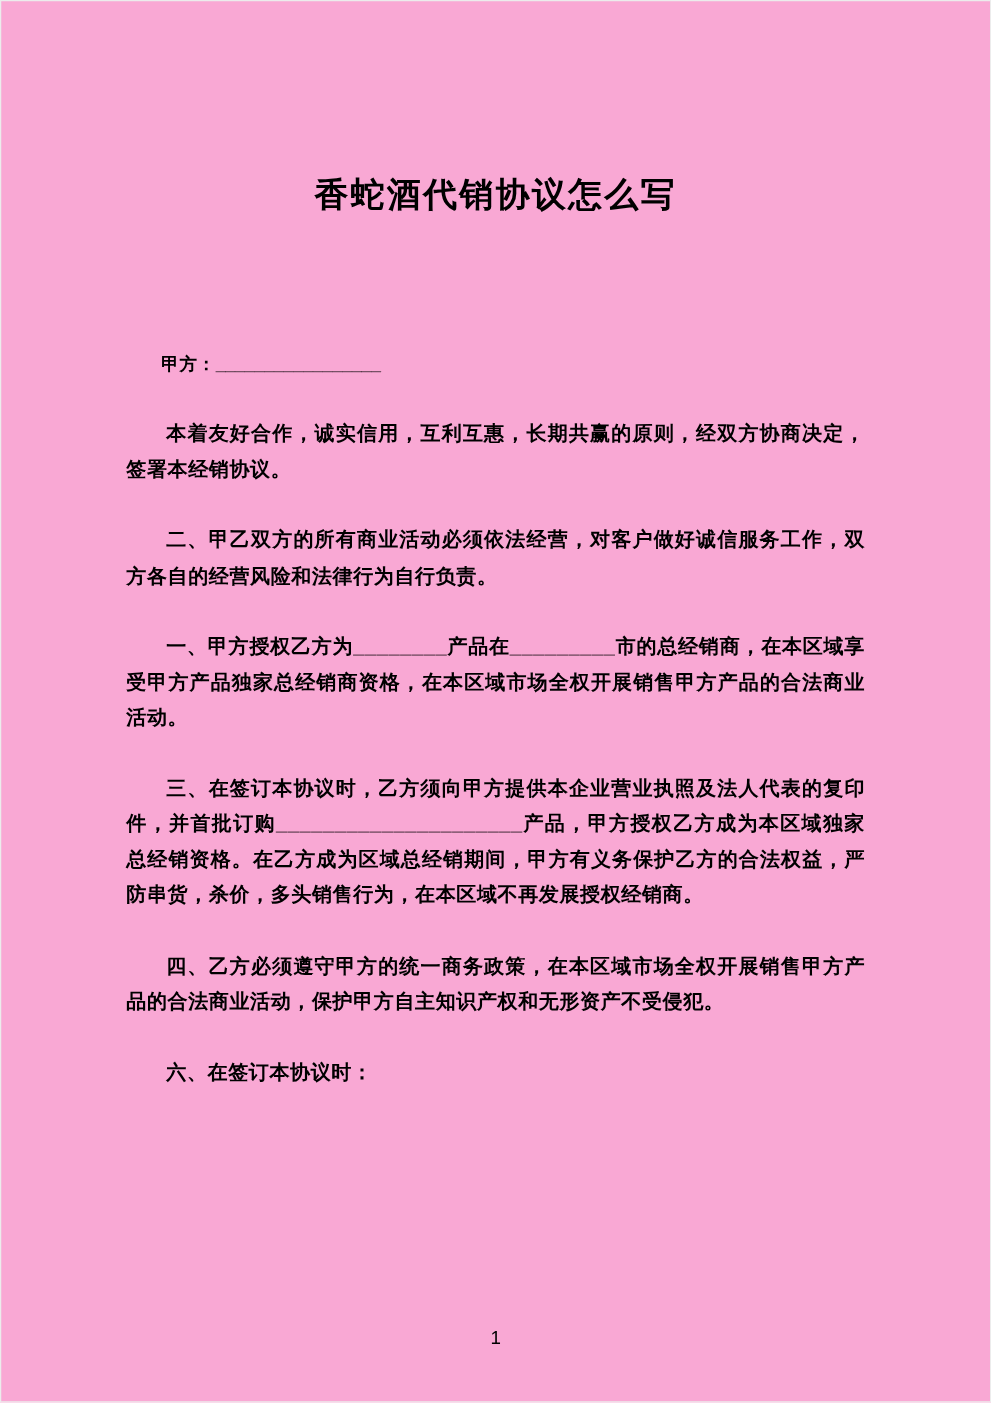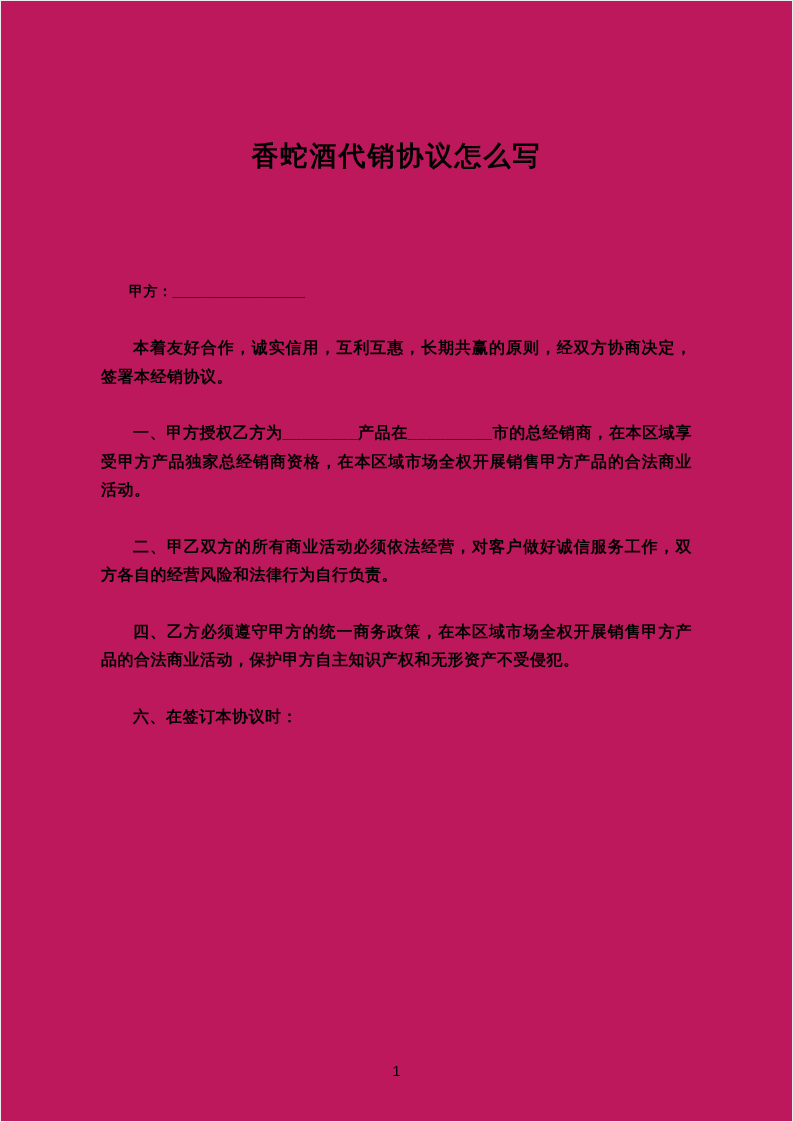--- a/index.html
+++ b/index.html
@@ -5,21 +5,21 @@
   html, body {
     margin: 0;
     padding: 0;
     background: #ffffff;
   }
   .page {
     position: relative;
     width: 793px;
     height: 1122px;
     box-sizing: border-box;
-    background: #be185d;
+    background: #f9a8d4;
     border: 1px solid #ececec;
     padding: 138px 100px 0 100px;
     font-family: "Liberation Sans", "DejaVu Sans", sans-serif;
     color: #000000;
     overflow: hidden;
   }
   .doc-title {
     margin: 0 0 104px 0;
     text-align: center;
     font-size: 27px;
@@ -64,24 +64,25 @@
 
 <div class="page">
 
   <h1 class="doc-title">香蛇酒代销协议怎么写</h1>
 
   <p class="field-line"><span>甲方：</span><span class="blank">_________________</span></p>
 
 
   <p class="para">本着友好合作，诚实信用，互利互惠，长期共赢的原则，经双方协商决定，签署本经销协议。</p>
 
+  <p class="para">二、甲乙双方的所有商业活动必须依法经营，对客户做好诚信服务工作，双方各自的经营风险和法律行为自行负责。</p>
+
   <p class="para">一、甲方授权乙方为________产品在_________市的总经销商，在本区域享受甲方产品独家总经销商资格，在本区域市场全权开展销售甲方产品的合法商业活动。</p>
 
-  <p class="para">二、甲乙双方的所有商业活动必须依法经营，对客户做好诚信服务工作，双方各自的经营风险和法律行为自行负责。</p>
-
+  <p class="para">三、在签订本协议时，乙方须向甲方提供本企业营业执照及法人代表的复印件，并首批订购_____________________产品，甲方授权乙方成为本区域独家总经销资格。在乙方成为区域总经销期间，甲方有义务保护乙方的合法权益，严防串货，杀价，多头销售行为，在本区域不再发展授权经销商。</p>
 
   <p class="para">四、乙方必须遵守甲方的统一商务政策，在本区域市场全权开展销售甲方产品的合法商业活动，保护甲方自主知识产权和无形资产不受侵犯。</p>
 
 
   <p class="para">六、在签订本协议时：</p>
 
   <div class="page-number">1</div>
 
 </div>
 

